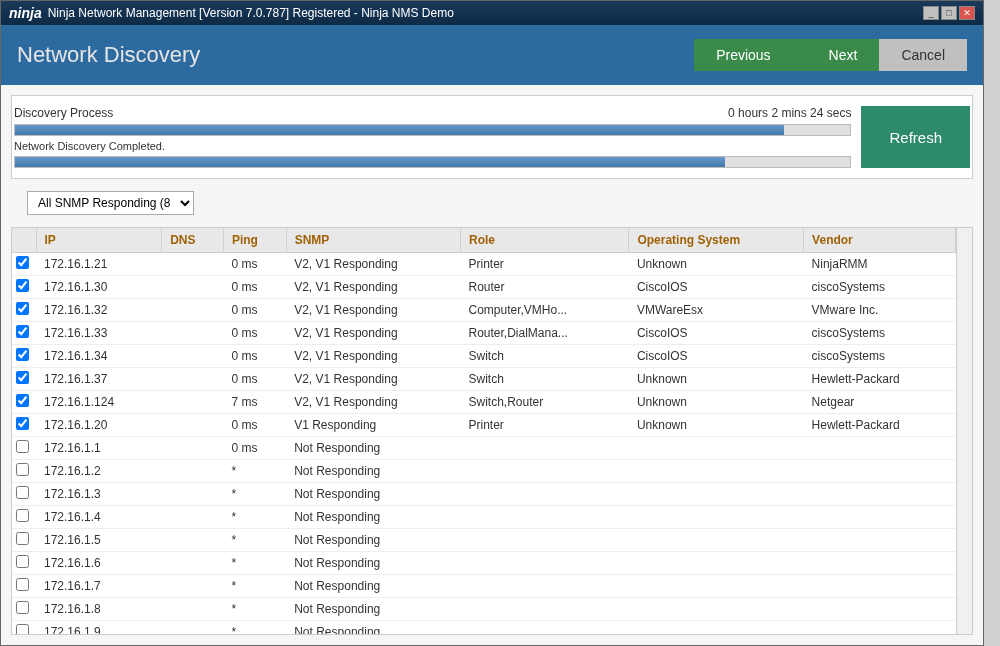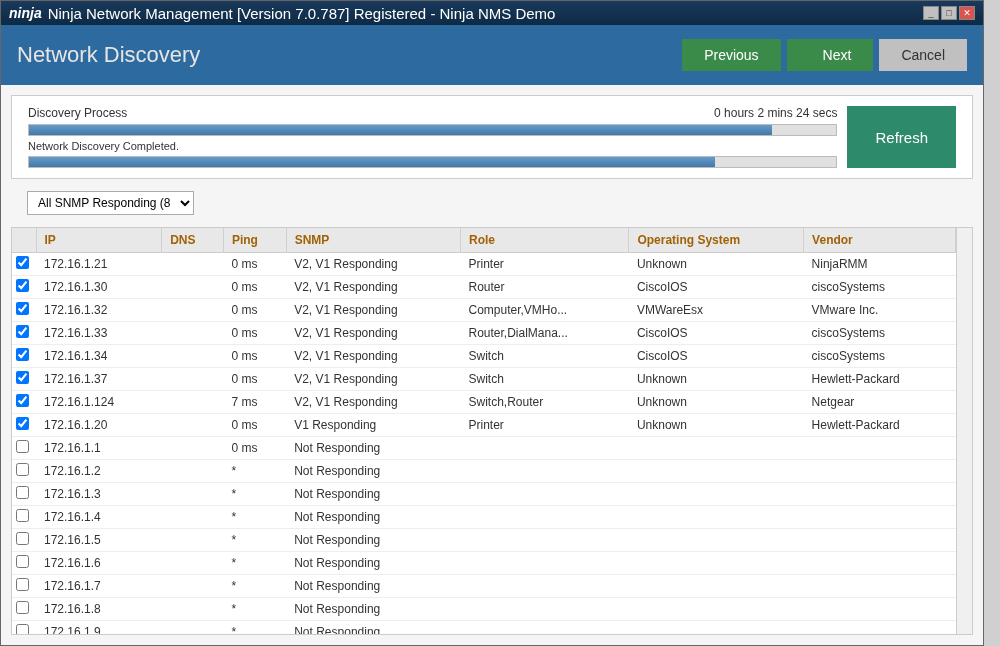--- a/index.html
+++ b/index.html
@@ -28,21 +28,21 @@
       justify-content: space-between;
       height: 24px;
       flex-shrink: 0;
     }
     .title-bar-left {
       display: flex;
       align-items: center;
       gap: 6px;
     }
     .title-text {
-      font-size: 15px;
+      font-size: 12px;
       color: white;
     }
     .title-controls {
       display: flex;
       gap: 2px;
     }
     .title-btn {
       width: 16px;
       height: 14px;
       background: #c0c0c0;
@@ -70,21 +70,20 @@
       height: 60px;
       flex-shrink: 0;
     }
     .page-title {
       color: #e5e5e5;
       font-size: 22px;
       font-weight: normal;
     }
     .header-buttons {
       display: flex;
-      gap: 6px;
     }
     .header-btn {
       padding: 8px 22px;
       font-size: 14px;
       border: none;
       cursor: pointer;
       font-weight: normal;
       color: white;
     }
     .btn-previous { background: #3a8a4a; }
@@ -95,21 +94,21 @@
       background: #f5f5f5;
       padding: 10px;
       display: flex;
       flex-direction: column;
       gap: 8px;
       overflow: hidden;
     }
     .progress-section {
       background: white;
       border: 1px solid #ccc;
-      padding: 10px 16px;
+      padding: 10px 2px;
       display: flex;
       align-items: flex-end;
       gap: 10px;
     }
     .progress-info {
       flex: 1;
     }
     .progress-label-row {
       display: flex;
       justify-content: space-between;

